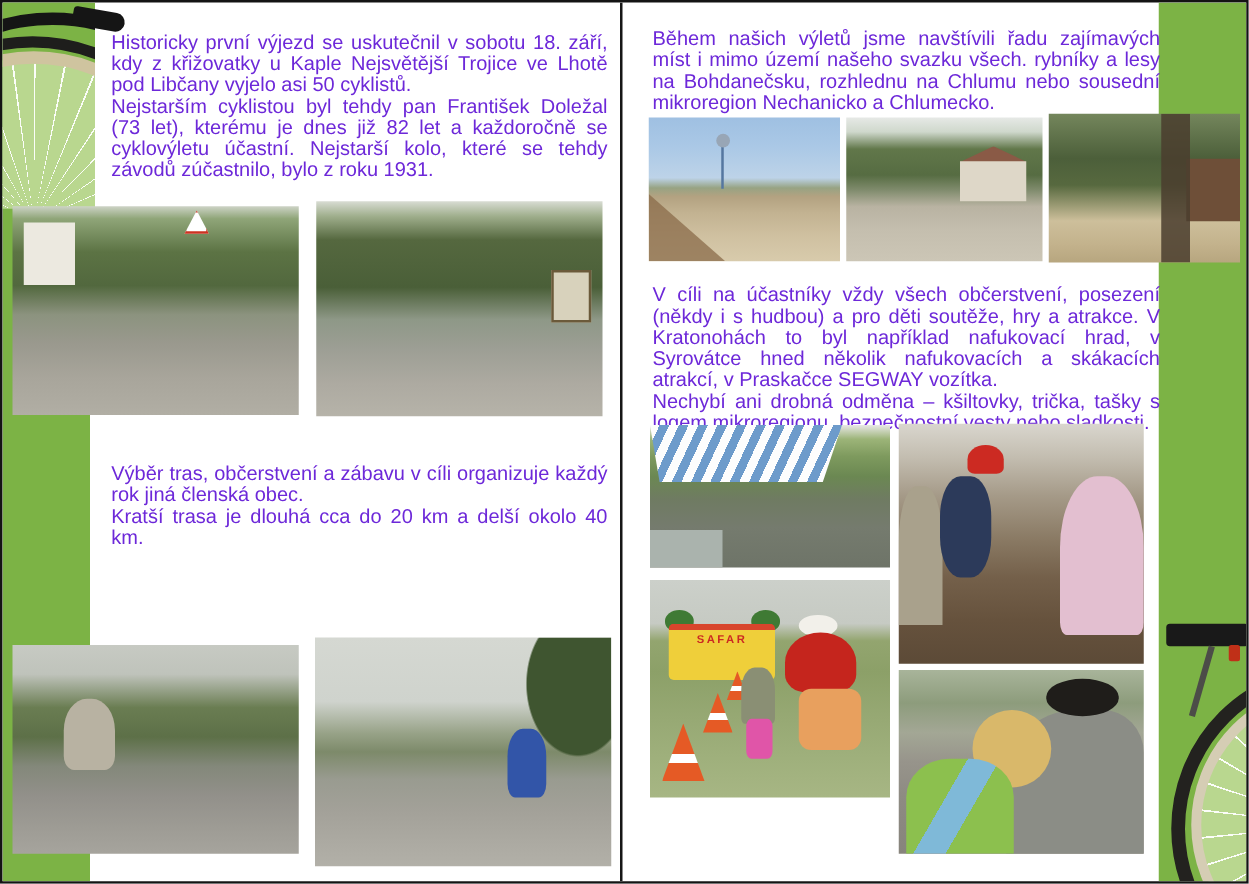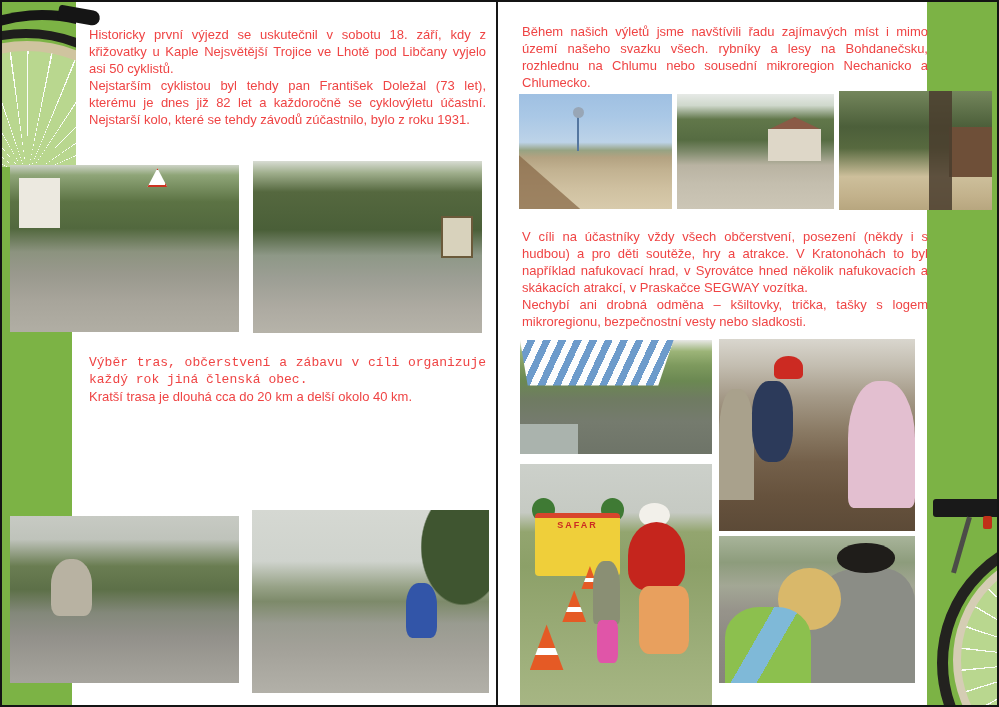--- a/index.html
+++ b/index.html
@@ -21,25 +21,25 @@
              border-top-color:#151515;transform:rotate(18deg);}
   .tl-fender-tab{position:absolute;left:56px;top:6px;width:42px;height:15px;background:#151515;
                  border-radius:4px 10px 10px 4px;transform:rotate(10deg);z-index:2;}
   .br-rack{position:absolute;left:6px;top:497px;width:66px;height:18px;background:#191919;border-radius:3px;}
   .br-strut{position:absolute;left:32px;top:514px;width:5px;height:58px;background:#4c4c48;transform:rotate(16deg);}
   .br-reflector{position:absolute;left:56px;top:514px;width:9px;height:13px;background:#c03018;border-radius:2px;}
   .br-tire{left:10px;top:529px;width:242px;height:242px;border:11px solid #23221f;}
   .br-rim{left:26px;top:545px;width:210px;height:210px;border:8px solid #d5cdb4;
           background:repeating-conic-gradient(rgba(255,255,255,.95) 0deg .8deg,rgba(255,255,255,0) .8deg 12deg),#b9d78f;}
   
-  .txt{position:absolute;font-size:13px;line-height:17px;color:#ef4444;text-align:justify;z-index:3;}
+  .txt{position:absolute;font-size:16px;line-height:17px;color:#6d28d9;text-align:justify;z-index:3;}
   .txt p{margin:0;}
   .t-l1{left:87px;top:24px;width:397px;}
   .t-l2{left:87px;top:352px;width:397px;}
-  .t-l2 p.gap{font-family:Liberation Mono, monospace;}
+  .t-l2 p.gap{margin-top:17px;}
   .t-r1{left:520px;top:21px;width:406px;}
   .t-r2{left:520px;top:226px;width:406px;}
   
   .ph{position:absolute;overflow:hidden;z-index:3;}
   .acc{position:absolute;}
   .ph-l1{left:8px;top:163px;width:229px;height:167px;
     background:linear-gradient(180deg,#cdd3c6 0%,#8fa578 6%,#5c7344 22%,#52683e 38%,#8c937f 52%,#9a998e 66%,#a8a59b 82%,#b1aea4 100%);}
   .l1-church{left:4%;top:8%;width:18%;height:30%;background:#ece9e0;}
   .l1-sign{left:60%;top:2%;width:16px;height:15px;background:#fff;border:2px solid #cc3322;
            clip-path:polygon(50% 0,100% 100%,0 100%);}
@@ -74,21 +74,21 @@
   .rb1-tent{left:0;top:0;width:80%;height:40%;
     background:repeating-linear-gradient(115deg,#fdfdfd 0 7px,#6d9bcb 7px 14px);
     clip-path:polygon(0 0,100% 0,90% 100%,5% 100%);}
   .rb1-table{left:0;bottom:0;width:30%;height:26%;background:#aab3ad;}
   .ph-rb2{left:717px;top:337px;width:196px;height:192px;
     background:linear-gradient(180deg,#d9d6ce 0%,#c3bdb0 14%,#a59a88 30%,#8a7a64 48%,#74604a 64%,#66523d 82%,#5c4a37 100%);}
   .rb2-pink{right:0;top:22%;width:34%;height:66%;background:#e3bfd0;border-radius:45% 45% 8% 8%;}
   .rb2-cap{left:28%;top:9%;width:15%;height:12%;background:#cc2a22;border-radius:50% 50% 20% 20%;}
   .rb2-navy{left:17%;top:22%;width:21%;height:42%;background:#2c3a5a;border-radius:40%;}
   .rb2-khaki{left:0;top:26%;width:18%;height:58%;background:#a9a18c;border-radius:40% 40% 0 0;}
-  .ph-rb3{left:518px;top:462px;width:192px;height:243px;
+  .ph-rb3{left:518px;top:462px;width:192px;height:174px;
     background:linear-gradient(180deg,#ccd0ca 0%,#c6cac3 20%,#93a56f 28%,#8ca068 42%,#96a873 62%,#9fb07c 82%,#a7b684 100%);}
   .rb3-castle{left:8%;top:20%;width:44%;height:26%;background:#efcf3a;border-radius:4px;
     border-top:5px solid #d8452c;display:flex;align-items:flex-start;justify-content:center;
     font-size:9px;font-weight:bold;color:#cc2a22;letter-spacing:2px;padding-top:2px;box-sizing:border-box;}
   .rb3-palm1{left:6%;top:14%;width:12%;height:10%;background:#3f7a34;border-radius:50%;}
   .rb3-palm2{left:42%;top:14%;width:12%;height:10%;background:#3f7a34;border-radius:50%;}
   .cone{background:linear-gradient(180deg,#e55a25 0 52%,#ffffff 52% 68%,#e55a25 68% 100%);
         clip-path:polygon(50% 0,100% 100%,0 100%);}
   .rb3-cone1{left:5%;top:66%;width:34px;height:46px;}
   .rb3-cone2{left:22%;top:52%;width:24px;height:32px;}

